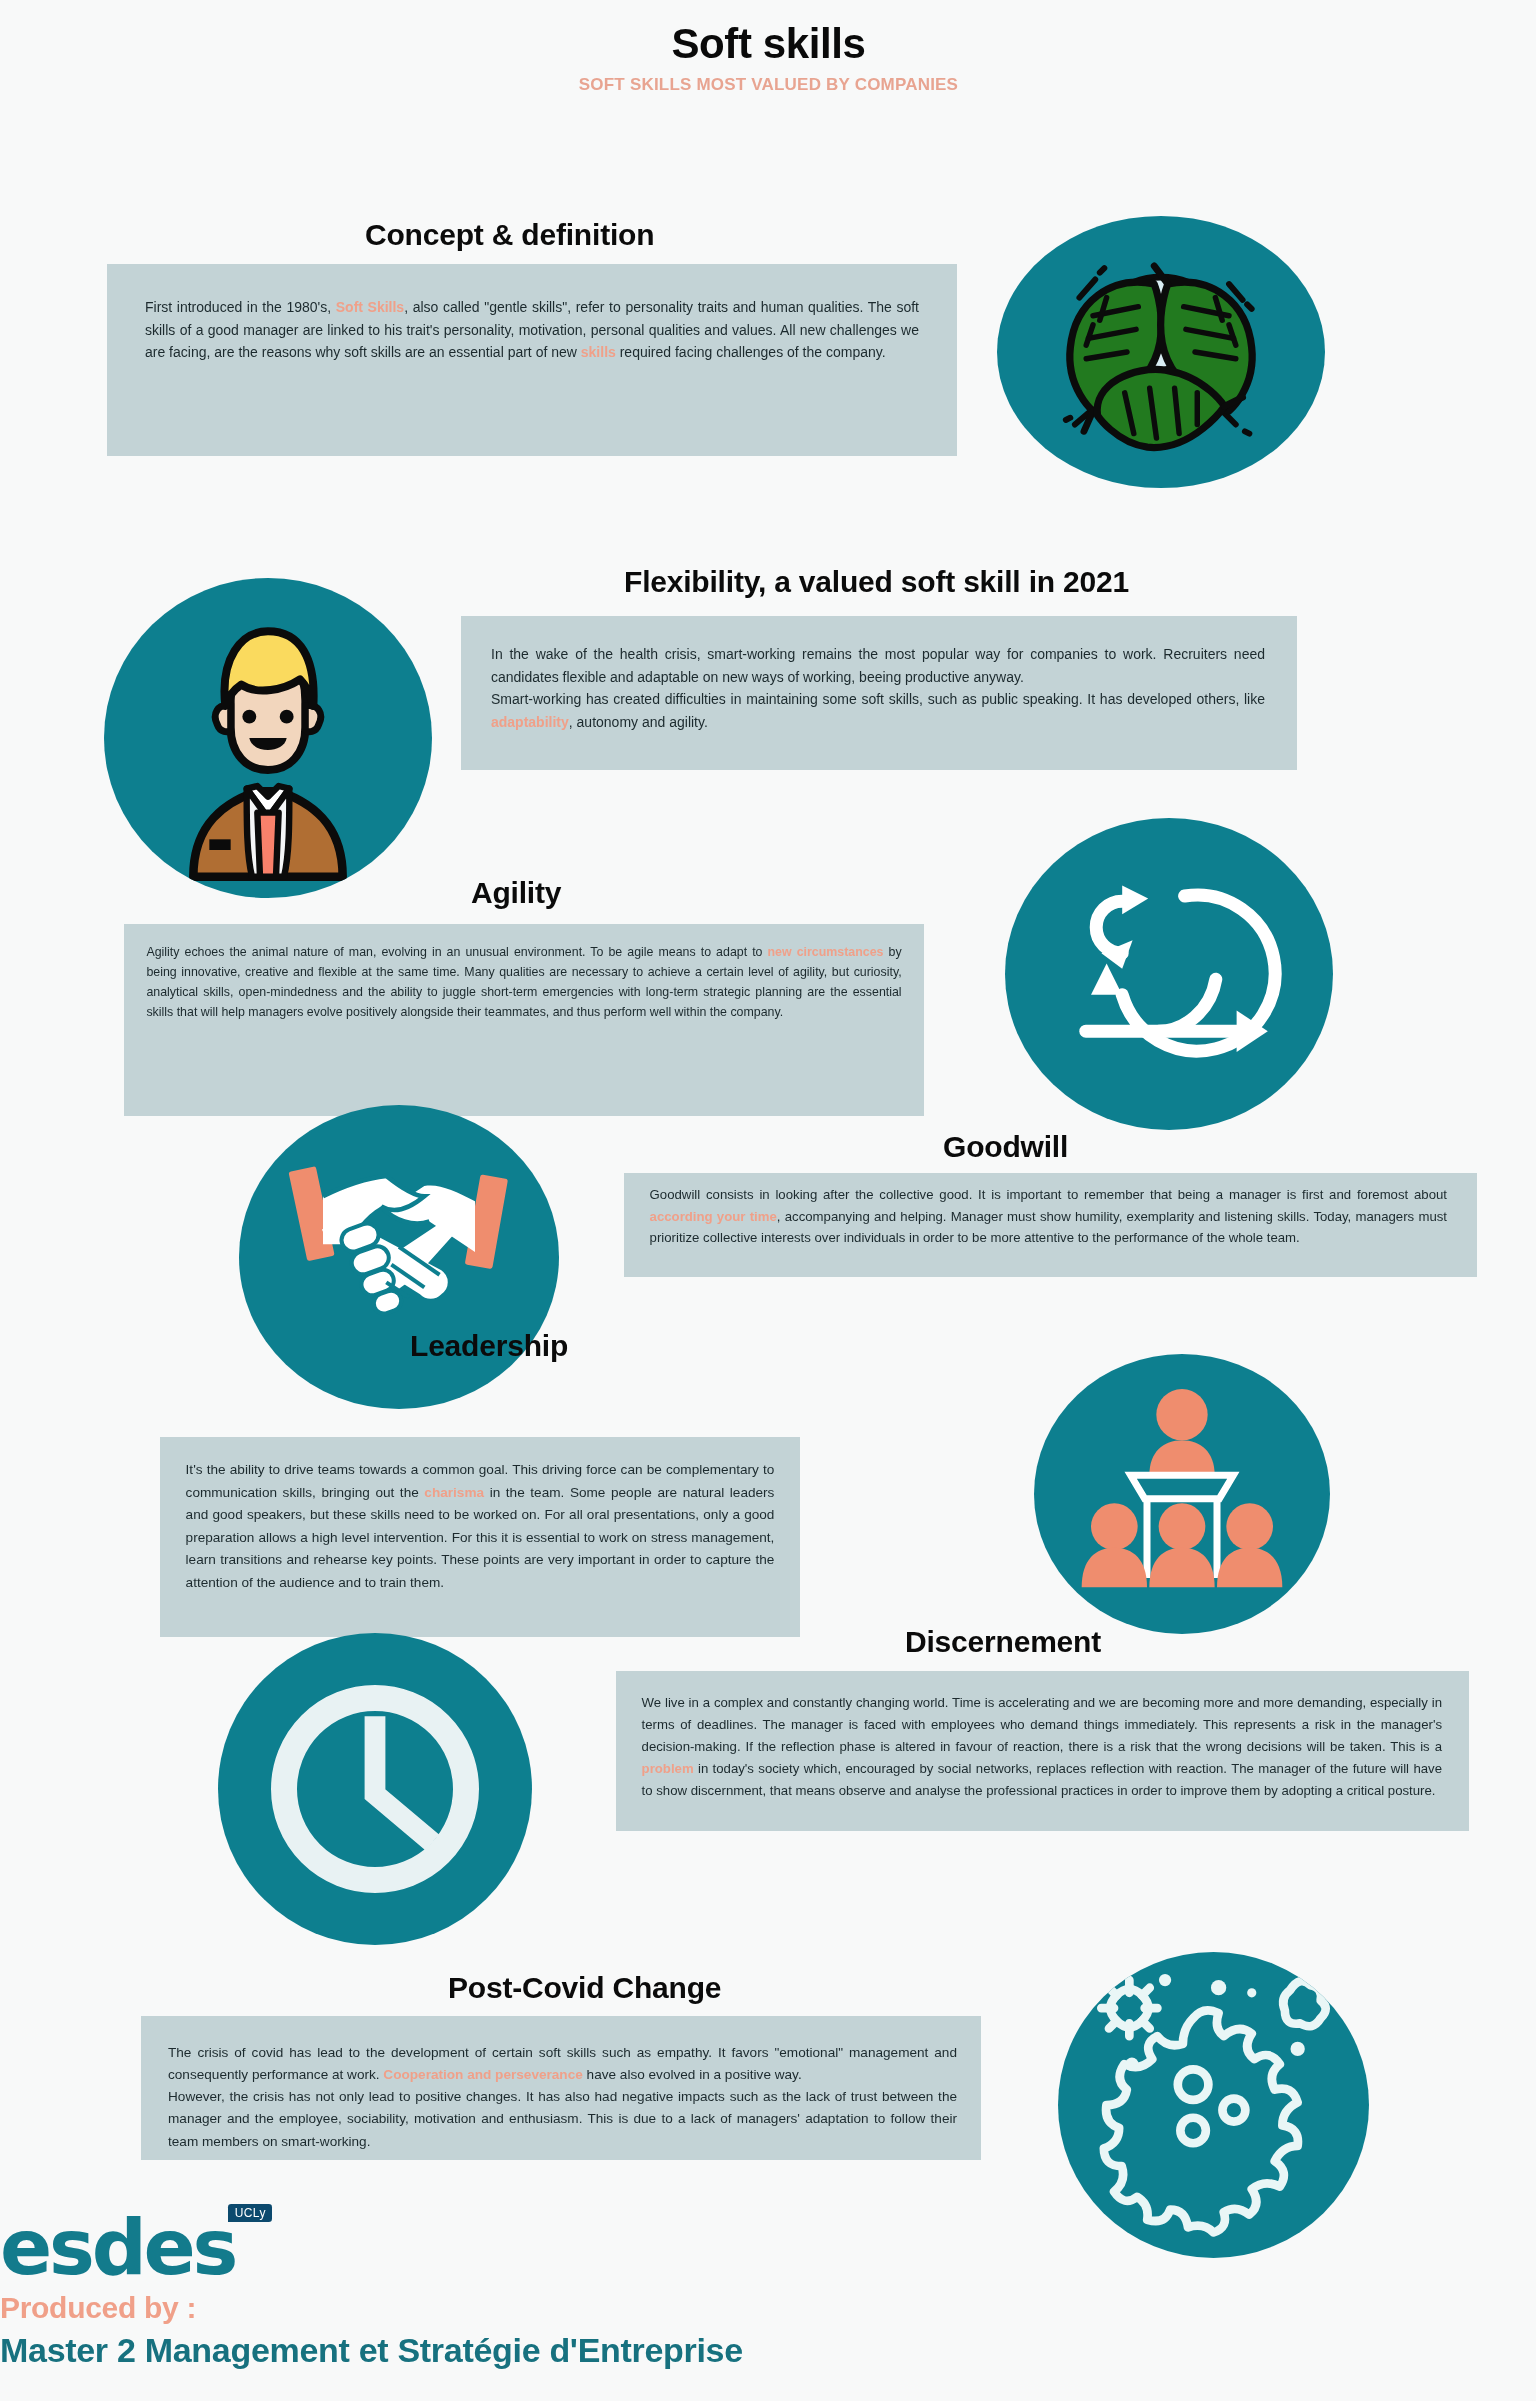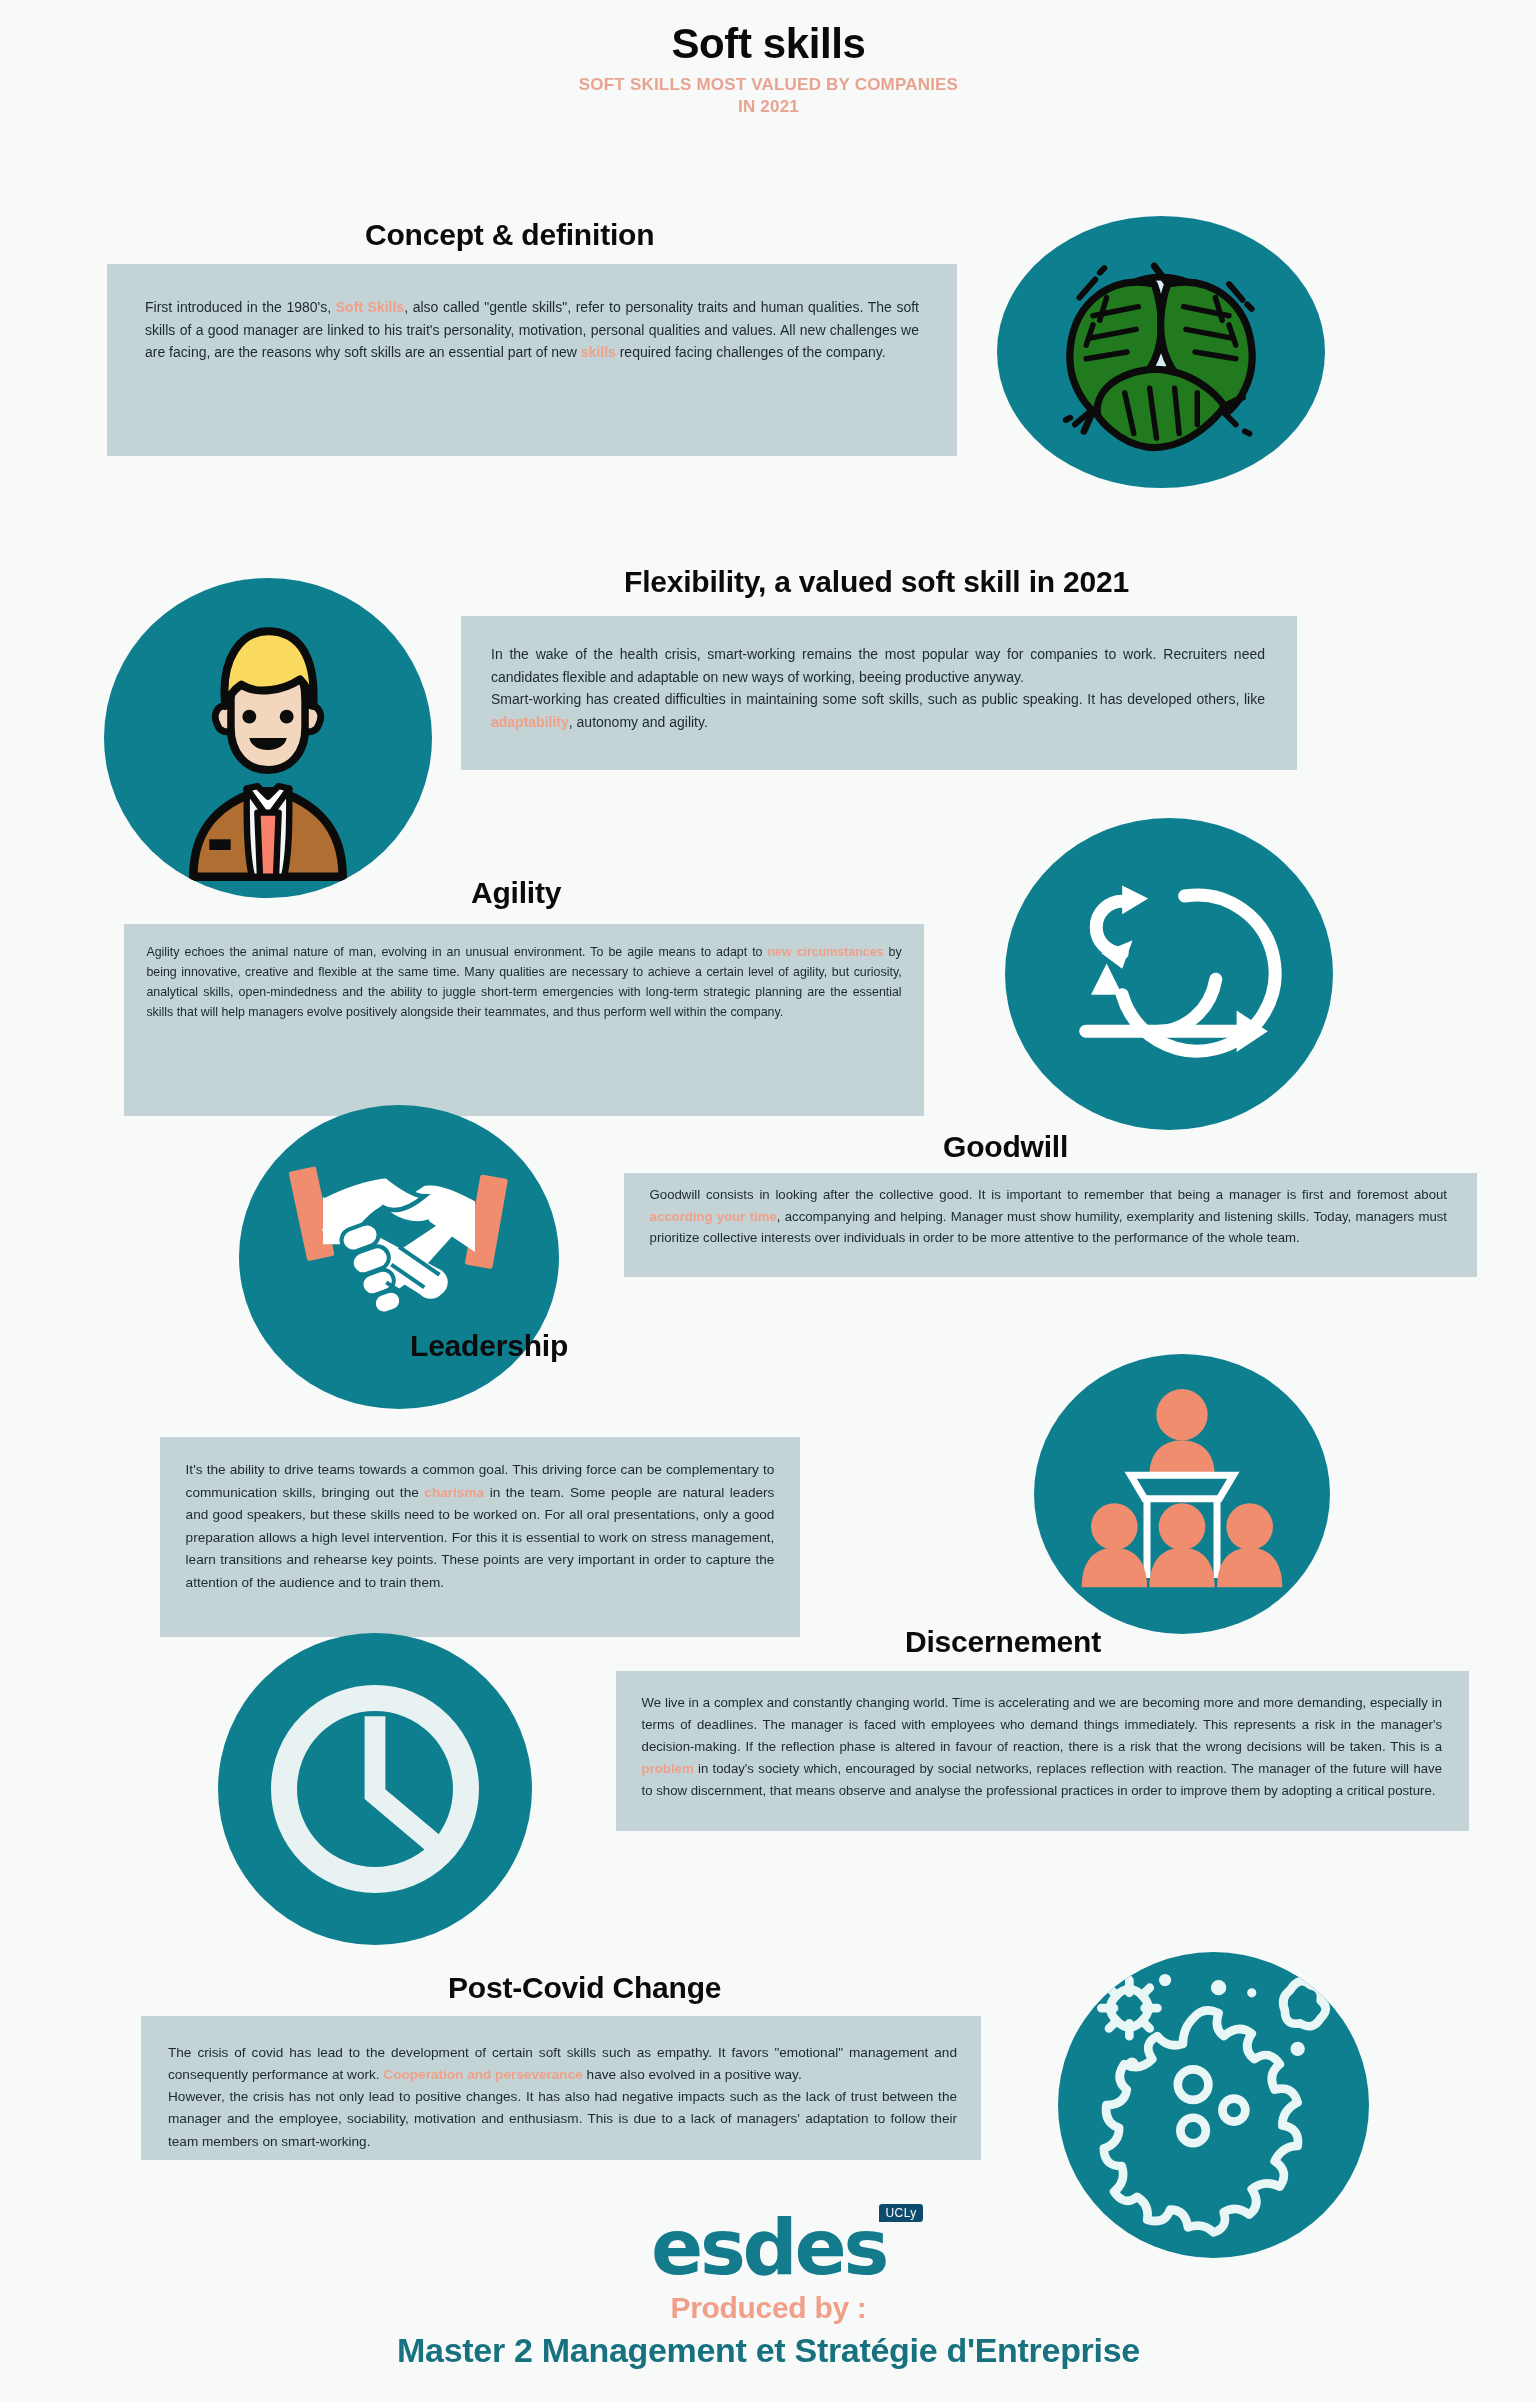--- a/index.html
+++ b/index.html
@@ -59,21 +59,21 @@
   
   .circ {
     position: absolute;
     border-radius: 50%;
     background: #0d7f8f;
     overflow: hidden;
   }
   .circ svg { display: block; width: 100%; height: 100%; }
 
   
-  .footer { position: absolute; left: 0; width: 1537px; text-align: center; }
+  .footer { position: absolute; left: 0; width: 1537px; }
   .logo-wrap { position: relative; display: inline-block; }
   .logo-esdes {
     font-size: 77px;
     font-weight: 700;
     color: #137b8c;
     letter-spacing: -3.2px;
     line-height: 1;
     font-family: "DejaVu Sans", sans-serif;
   }
   .ucly-badge {
@@ -113,21 +113,20 @@
 </style>
 </head>
 <body>
 
 <div id="poster">
 
   <div class="hdr">
     <div class="hdr-title">Soft skills</div>
     <div class="hdr-sub">
       <div>SOFT SKILLS MOST VALUED BY COMPANIES</div>
-      <div>IN 2021</div>
     </div>
   </div>
 
   <div class="sec-title" style="left:365px; top:218px;">Concept &amp; definition</div>
 
   <div class="panel" style="left:107px; top:264px; width:850px; height:192px; padding:32px 38px 0 38px;">
     <div><span>First introduced in the 1980's, </span><span class="hl">Soft Skills</span><span>, also called "gentle skills", refer to personality traits and human qualities. The soft skills of a good manager are linked to his trait's personality, motivation, personal qualities and values. All new challenges we are facing, are the reasons why soft skills are an essential part of new </span><span class="hl">skills</span><span> required facing challenges of the company.</span></div>
   </div>
 
   <div class="circ" style="left:997px; top:216px; width:328px; height:272px;">

